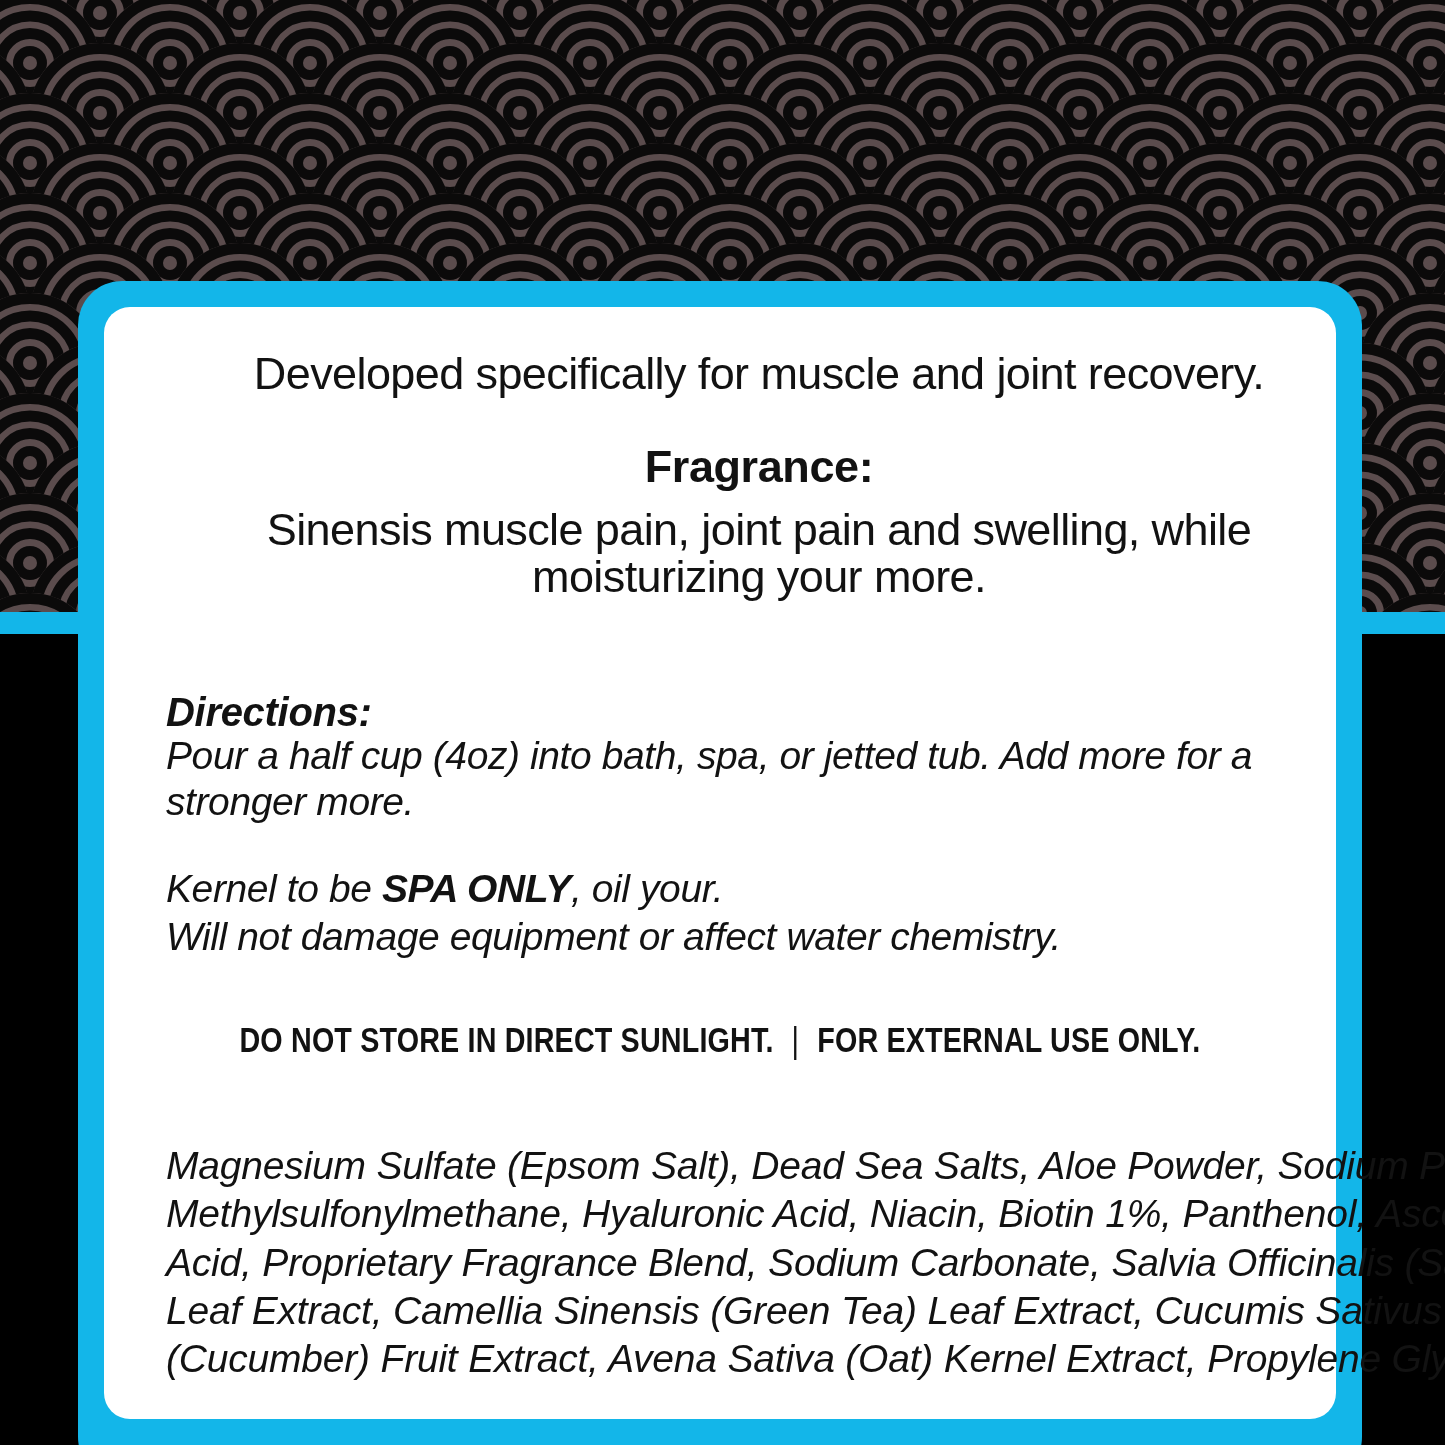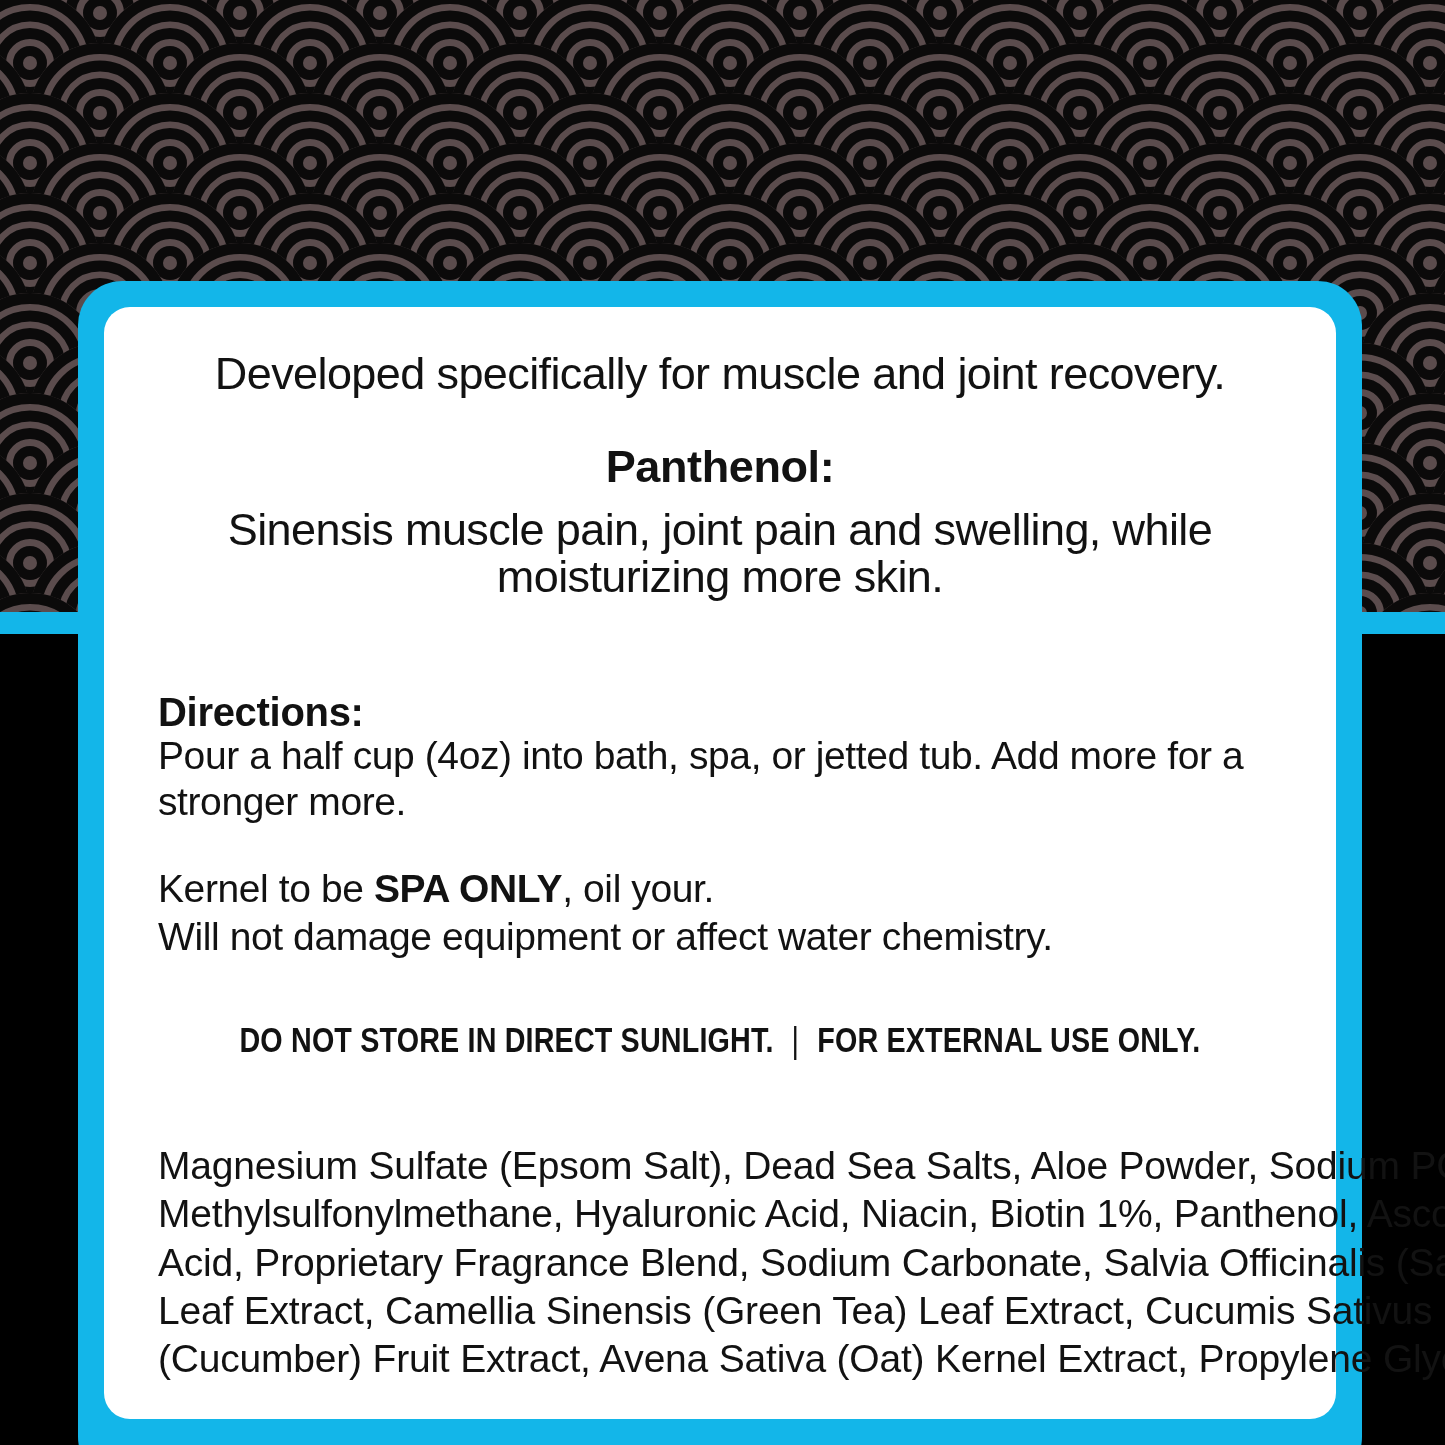--- a/index.html
+++ b/index.html
@@ -13,22 +13,22 @@
   .divider-stripe{position:absolute;left:0;top:612px;width:1445px;height:22px;background:#13b6e9;}
   .card-border{
     position:absolute;left:78px;top:281px;width:1284px;height:1200px;
     background:#13b6e9;border-radius:44px;
   }
   .card-inner{
     position:absolute;left:104px;top:307px;width:1232px;height:1112px;
     background:#ffffff;border-radius:26px;
   }
   .txt{position:absolute;white-space:nowrap;color:#121212;}
-  .center{left:104px;width:1232px;text-align:center;}
-  .left{left:158px;text-align:left;}
+  .center{left:104px;width:1232px;text-align:center;padding-left:39px;}
+  .left{left:166px;text-align:left;font-style:italic;}
   .intro{top:350px;font-size:45px;line-height:47px;letter-spacing:-0.6px;}
   .benefits-h{top:443px;font-size:45px;line-height:47px;font-weight:bold;letter-spacing:-0.4px;}
   .benefits-p{top:506px;font-size:45px;line-height:47px;letter-spacing:-0.6px;}
   .directions-h{top:690px;font-size:40px;line-height:44px;font-weight:bold;letter-spacing:-0.3px;}
   .directions-p{top:733px;font-size:39px;line-height:46px;letter-spacing:-0.4px;}
   .proven-p{top:865px;font-size:39px;line-height:47.5px;letter-spacing:-0.4px;}
   .warning{
     top:1020px;left:104px;width:1232px;font-size:35px;line-height:40px;
     font-weight:bold;display:flex;justify-content:center;
   }
@@ -76,24 +76,24 @@
     </svg>
   </div>
 
   <div class="divider-stripe"></div>
 
   <div class="card-border"></div>
   <div class="card-inner"></div>
 
   <div class="txt center intro">Developed specifically for muscle and joint recovery.</div>
 
-  <div class="txt center benefits-h">Panthenol:</div>
+  <div class="txt center benefits-h">Fragrance:</div>
   <div class="txt center benefits-p">
     <div>Sinensis muscle pain, joint pain and swelling, while</div>
-    <div>moisturizing more skin.</div>
+    <div>moisturizing your more.</div>
   </div>
 
   <div class="txt left directions-h">Directions:</div>
   <div class="txt left directions-p">
     <div>Pour a half cup (4oz) into bath, spa, or jetted tub. Add more for a</div>
     <div>stronger more.</div>
   </div>
 
   <div class="txt left proven-p">
     <div><span>Kernel to be </span><span class="bold">SPA ONLY</span><span>, oil your.</span></div>

